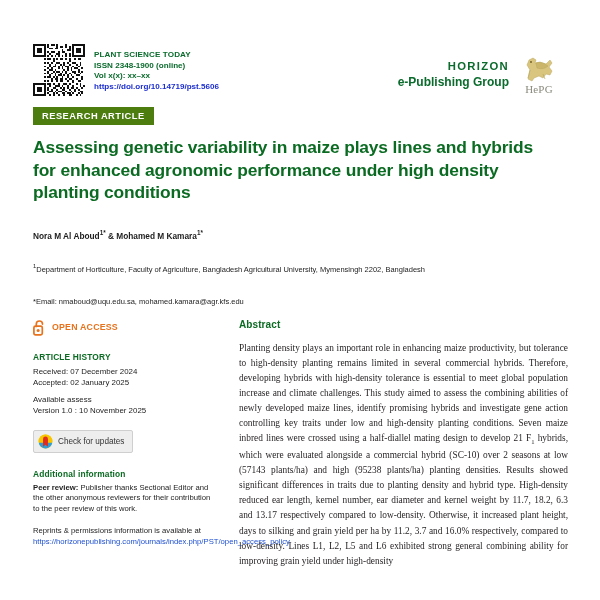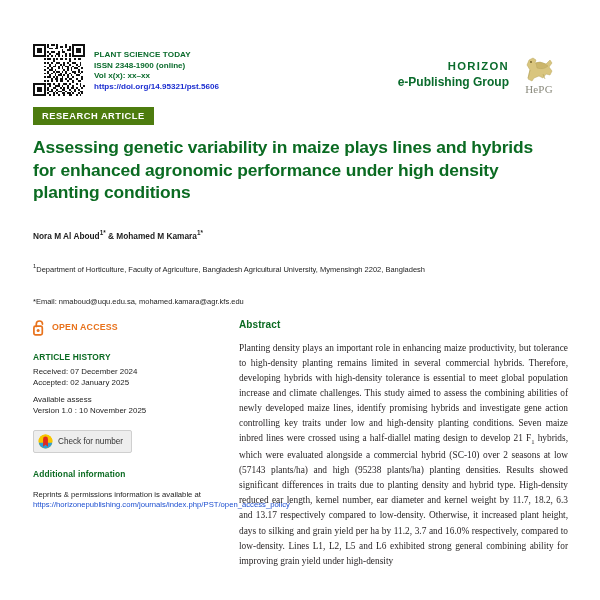--- a/index.html
+++ b/index.html
@@ -415,21 +415,21 @@
             <rect x="20" y="28" width="2" height="1"></rect>
           <rect x="24" y="28" width="1" height="1"></rect>
             <rect x="26" y="28" width="1" height="1"></rect>
         </g>
       </svg>
 
       <div class="journal-lines">
         <div class="journal-title">PLANT SCIENCE TODAY</div>
         <div class="journal-issn">ISSN 2348-1900 (online)</div>
         <div class="journal-vol">Vol x(x): xx–xx</div>
-        <div class="journal-doi">https://doi.org/14.95321/pst.5606</div>
+        <div class="journal-doi">https://doi.org/10.14719/pst.5606</div>
       </div>
     </div>
 
     <div class="masthead-right">
       <div class="horizon-words">
         <div class="horizon-line1">HORIZON</div>
         <div class="horizon-line2">e-Publishing Group</div>
       </div>
       <div class="hepg-mark">
         <svg width="40" height="30" viewBox="0 0 40 30">
@@ -486,24 +486,27 @@
         <div>Version 1.0 : 10 November 2025</div>
       </div>
 
       <div class="crossmark">
         <svg width="15" height="15" viewBox="0 0 16 16">
           <circle cx="8" cy="8" r="7.4" fill="#f7c600"></circle>
           <path d="M8 0.6 A7.4 7.4 0 0 1 15.4 8 H0.6 A7.4 7.4 0 0 1 8 0.6 Z" fill="#f7c600"></path>
           <path d="M0.8 9.2 A7.3 7.3 0 0 0 8 15.4 A7.3 7.3 0 0 0 15.2 9.2 Z" fill="#2f9ed6"></path>
           <path d="M5.4 13.6 V5.2 A2.6 2.6 0 0 1 10.6 5.2 V13.6 L8 11.4 Z" fill="#e02b20"></path>
         </svg>
-        <span class="crossmark-text">Check for number</span>
+        <span class="crossmark-text">Check for updates</span>
       </div>
 
       <div class="section-head">Additional information</div>
+      <div class="info-body">
+        <b>Peer review:</b><span> Publisher thanks Sectional Editor and the other anonymous reviewers for their contribution to the peer review of this work.</span>
+      </div>
 
       <div class="pub-line">
         <span>Reprints &amp; permissions information is available at </span><span class="link">https://horizonepublishing.com/journals/index.php/PST/open_access_policy</span>
       </div>
 
     </div>
 
     <div class="col-right">
       <div class="abstract-head">Abstract</div>
       <div class="abstract-body">

